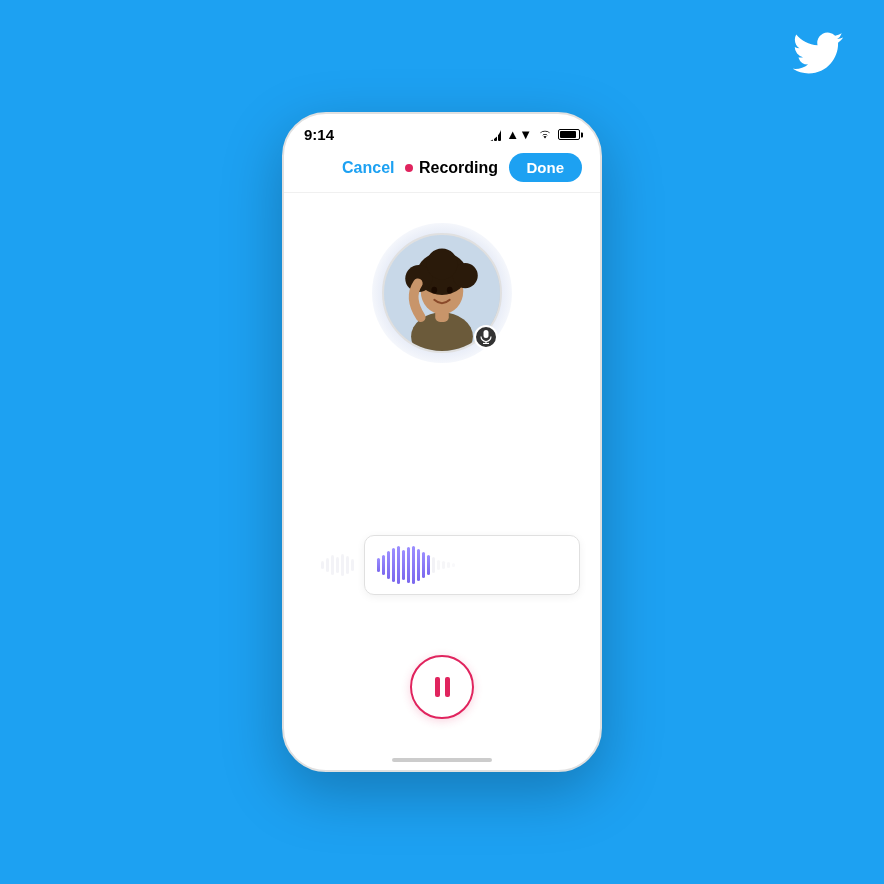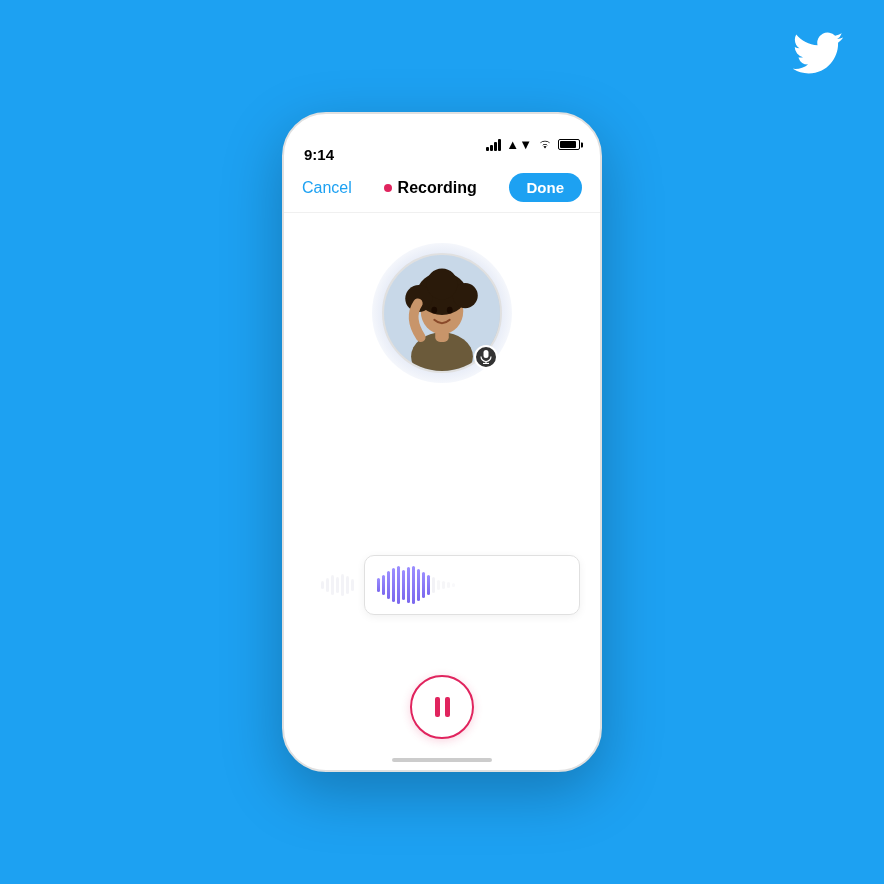--- a/index.html
+++ b/index.html
@@ -59,21 +59,20 @@
       align-items: center;
       padding: 12px 20px 4px;
       font-size: 13px;
       font-weight: 600;
       color: #000;
     }
 
     .status-time {
       font-size: 15px;
       font-weight: 700;
-      margin-top: 20px;
     }
 
     .status-icons {
       display: flex;
       align-items: center;
       gap: 5px;
       font-size: 12px;
     }
 
     .signal-bars {
@@ -121,24 +120,25 @@
       display: flex;
       justify-content: space-between;
       align-items: center;
       padding: 6px 18px 10px;
       border-bottom: 1px solid #f0f0f0;
     }
 
     .nav-cancel {
       color: #1DA1F2;
       font-size: 16px;
-      font-weight: 400;
+      font-weight: 700;
       background: none;
       border: none;
       cursor: pointer;
+      margin-left: 40px;
     }
 
     .nav-recording {
       display: flex;
       align-items: center;
       gap: 6px;
       font-size: 16px;
       font-weight: 600;
       color: #000;
     }

